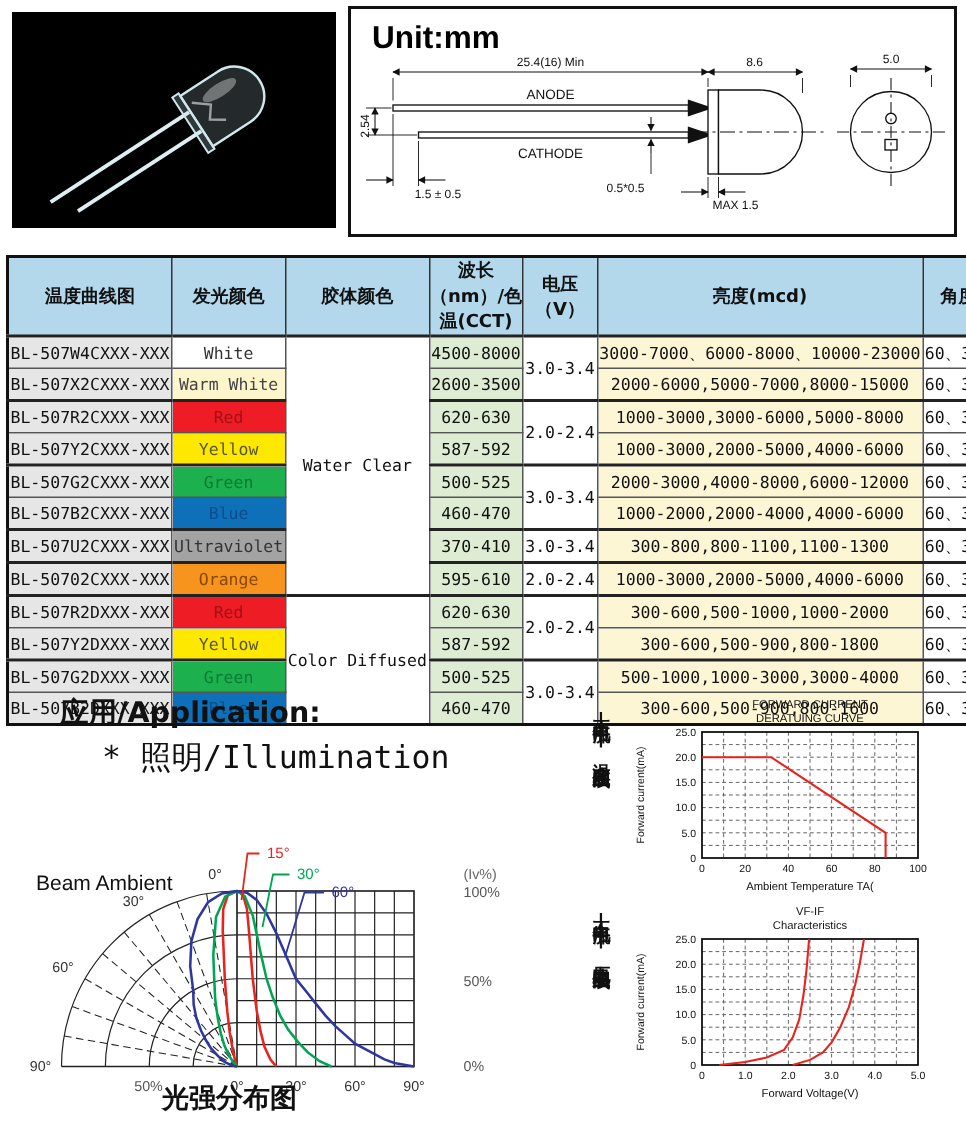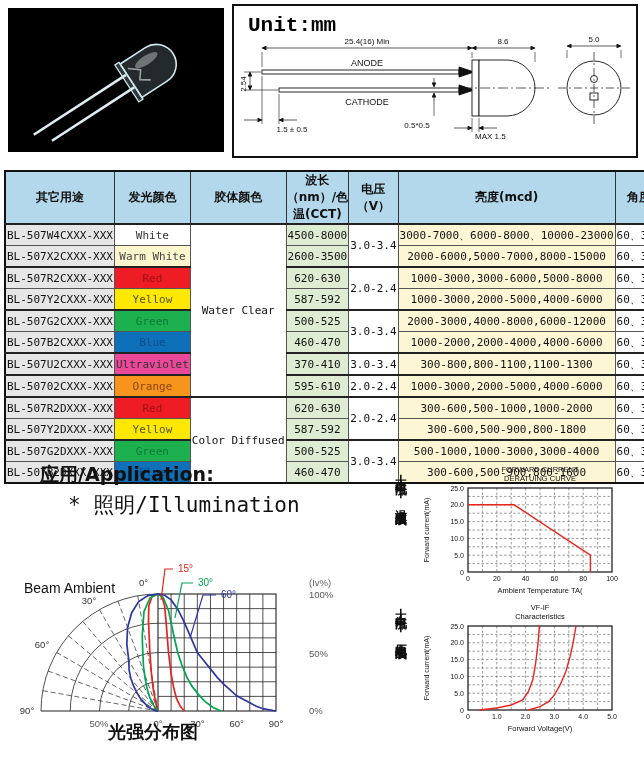--- a/index.html
+++ b/index.html
@@ -3,21 +3,21 @@
 <meta charset="utf-8">
 <style>
   html,body{margin:0;padding:0;background:#fff;}
   .page{position:relative;width:644px;height:758px;background:#fff;overflow:hidden;
         font-family:"Liberation Sans",sans-serif;color:#111;}
   .abs{position:absolute;}
   
   .photo{left:8px;top:8px;width:216px;height:144px;background:#000;}
   
   .drawing-box{left:232px;top:4px;width:402px;height:150px;border:2px solid #111;background:#fff;}
-  .unit-label{position:absolute;left:14px;top:8px;font-family:Liberation Mono, monospace;
+  .unit-label{position:absolute;left:14px;top:8px;font-family:Liberation Sans, sans-serif;
               font-weight:bold;font-size:21px;color:#000;}
   
   table.spec{position:absolute;left:4px;top:170px;border-collapse:collapse;table-layout:fixed;
              border:2px solid #111;background:#fff;}
   table.spec th{background:#b3d8eb;height:29px;font-size:12px;font-weight:bold;
                 border:1px solid #333;border-bottom:2px solid #222;padding:0;
                 font-family:"DejaVu Sans","Liberation Sans",sans-serif;}
   table.spec td{height:20px;font-size:11px;text-align:center;border:1px solid #555;padding:0 1px;
                 font-family:"DejaVu Sans Mono","Liberation Mono",monospace;white-space:nowrap;overflow:hidden;}
   td.model{background:#e6e6e6;font-size:10px;margin-top:40px;}
@@ -128,21 +128,21 @@
       <col style="width:98px">
         <col style="width:78px">
         <col style="width:65px">
       <col style="width:104px">
         <col style="width:48px">
         <col style="width:183px">
         <col style="width:60px">
     </colgroup>
     <thead>
         <tr id="spec-head-row">
-          <th>其它用途</th>
+          <th>温度曲线图</th>
           <th>发光颜色</th>
           <th>胶体颜色</th>
           <th>波长（nm）/色温(CCT)</th>
           <th>电压（V）</th>
           <th>亮度(mcd)</th>
           <th>角度(°)</th>
         </tr>
       </thead>
     <tbody id="spec-body">
         <tr>
@@ -186,21 +186,21 @@
         </tr>
         <tr>
           <td class="model">BL-507B2CXXX-XXX</td>
           <td class="colorcell" style="background: rgb(13, 112, 184); color: rgb(10, 78, 138);">Blue</td>
           <td class="wl">460-470</td>
           <td class="bri">1000-2000,2000-4000,4000-6000</td>
           <td class="ang">60、30、15</td>
         </tr>
         <tr class="gs">
           <td class="model">BL-507U2CXXX-XXX</td>
-          <td class="colorcell" style="background: #ec4899; color: rgb(51, 51, 51);">Ultraviolet</td>
+          <td class="colorcell" style="background: #a3a3a3; color: rgb(51, 51, 51);">Ultraviolet</td>
           <td class="wl">370-410</td>
           <td class="volt" rowspan="1">3.0-3.4</td>
           <td class="bri">300-800,800-1100,1100-1300</td>
           <td class="ang">60、30、15</td>
         </tr>
         <tr class="gs">
           <td class="model">BL-50702CXXX-XXX</td>
           <td class="colorcell" style="background: rgb(247, 148, 29); color: rgb(138, 69, 8); text-align: center;">Orange</td>
           <td class="wl">595-610</td>
           <td class="volt" rowspan="1">2.0-2.4</td>

